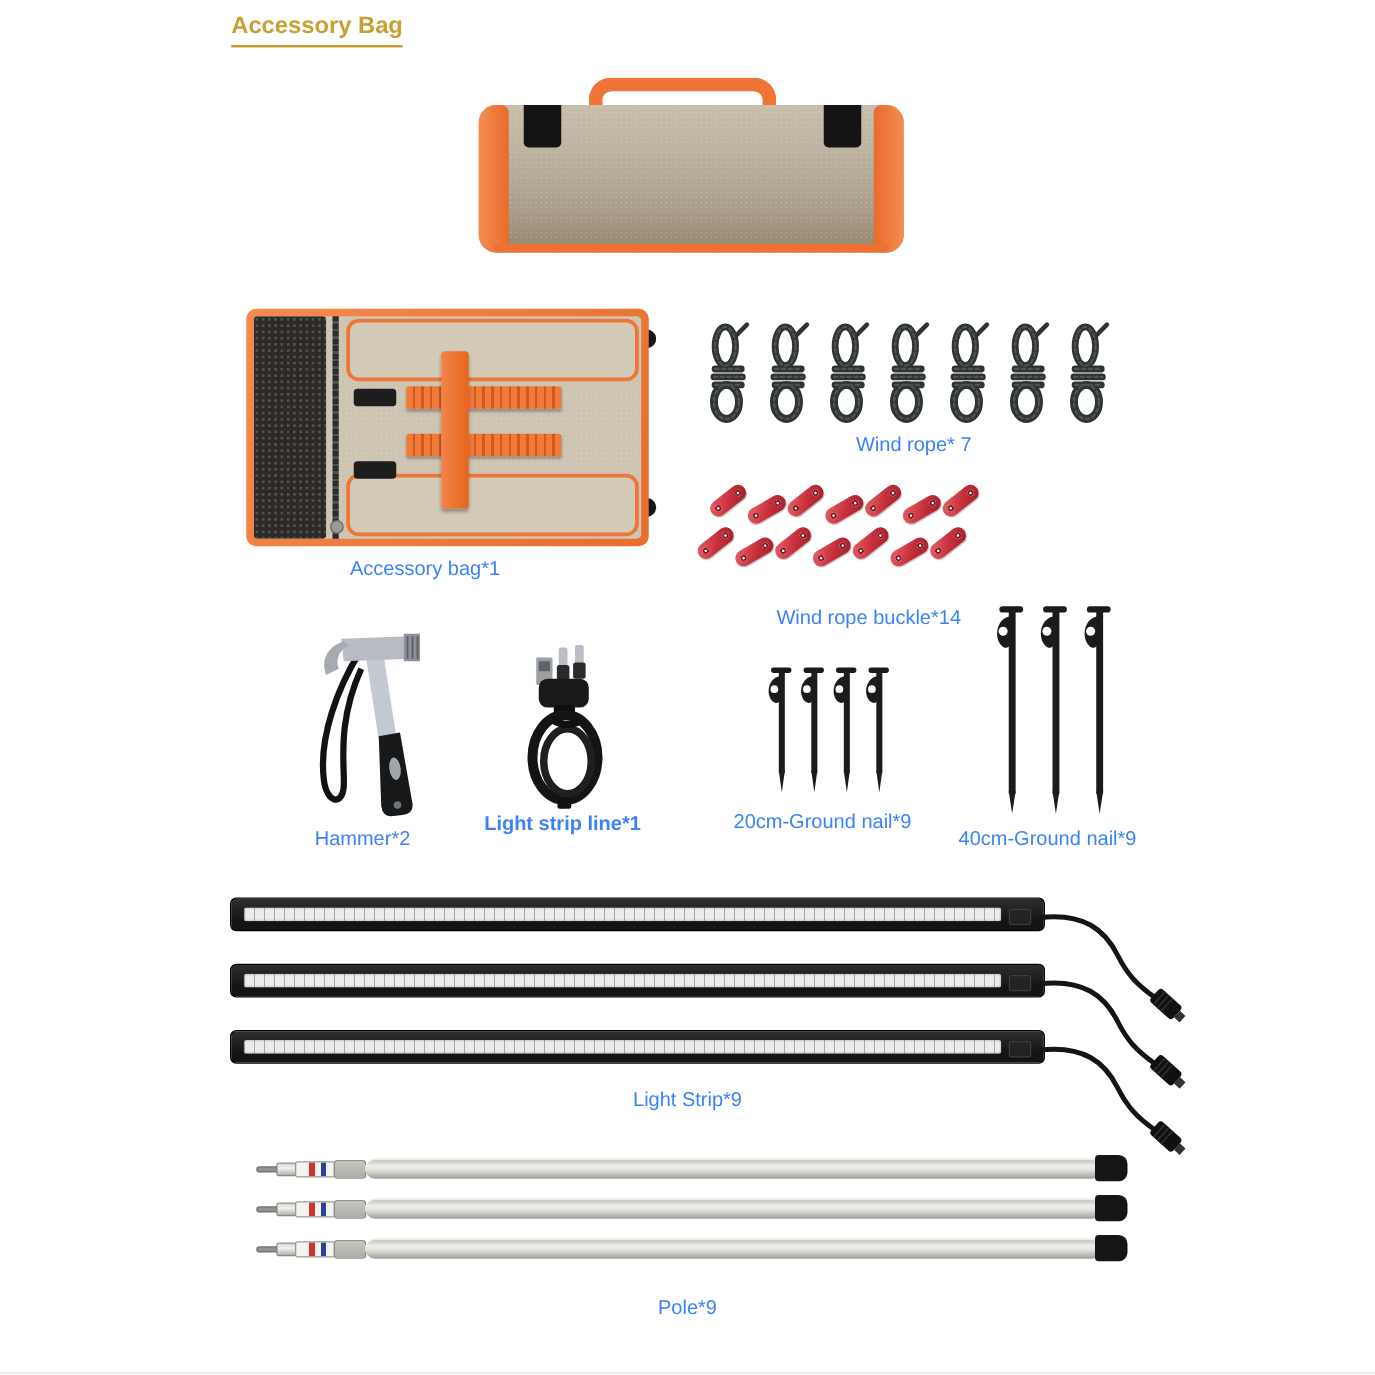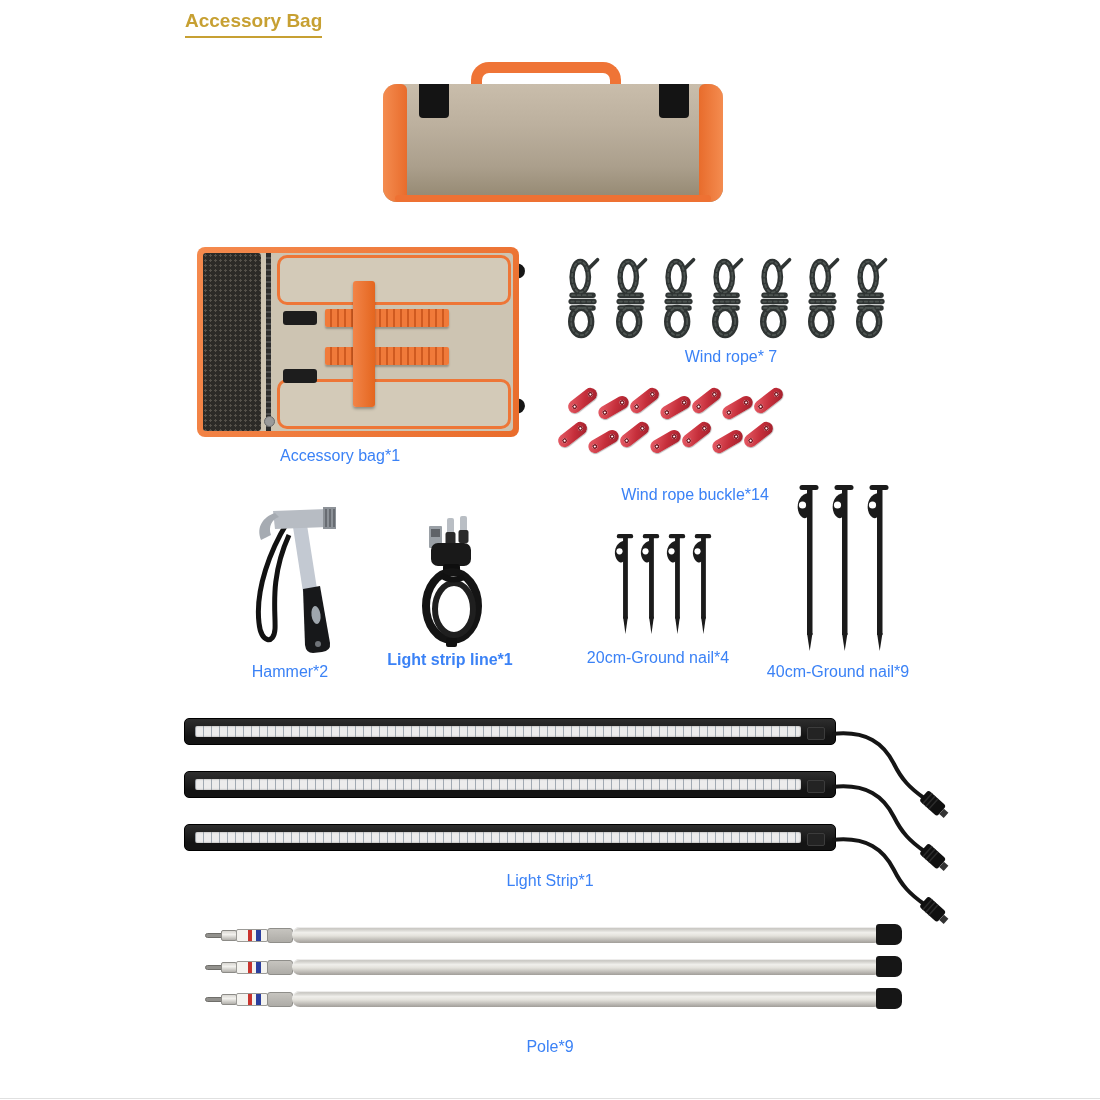--- a/index.html
+++ b/index.html
@@ -333,21 +333,21 @@
       <circle cx="7.8" cy="20" r="3.2" fill="#fff"></circle>
     </svg>
       <svg class="nail20-icon" viewBox="0 0 26 108">
       <rect x="5" y="2" width="17" height="4.5" rx="2" fill="#1b1b1b"></rect>
       <rect x="11.5" y="4" width="5" height="86" fill="#1b1b1b"></rect>
       <path d="M11.5 88 h5 L14 106 Z" fill="#1b1b1b"></path>
       <path d="M12.5 9 C2 11 0 26 7.5 31 C12 33.5 14 28 14 21 Z" fill="#1b1b1b"></path>
       <circle cx="7.8" cy="20" r="3.2" fill="#fff"></circle>
     </svg>
     </div>
-  <div class="item-label" style="left:578px;width:160px;top:648px;">20cm-Ground nail*4</div>
+  <div class="item-label" style="left:578px;width:160px;top:648px;">20cm-Ground nail*9</div>
 
   <div class="nails40">
     <svg class="nail40-icon" viewBox="0 0 30 170">
       <rect x="6" y="2" width="19" height="5" rx="2.5" fill="#1b1b1b"></rect>
       <rect x="13.5" y="4" width="5.5" height="148" fill="#1b1b1b"></rect>
       <path d="M13.5 150 h5.5 L16.2 168 Z" fill="#1b1b1b"></path>
       <path d="M14.5 10 C3 12 1 29 9 34.5 C14 37.5 16 31 16 23 Z" fill="#1b1b1b"></path>
       <circle cx="9" cy="22" r="3.6" fill="#fff"></circle>
     </svg>
   <svg class="nail40-icon" viewBox="0 0 30 170">
@@ -404,21 +404,21 @@
       <svg class="ls-cable" viewBox="0 0 130 92">
         <path d="M0 8 C35 4 52 18 62 38 C70 54 78 62 92 72" fill="none" stroke="#151515" stroke-width="4"></path>
         <g transform="rotate(42 100 78)">
           <rect x="88" y="70" width="24" height="14" rx="3" fill="#101010"></rect>
           <rect x="112" y="73.5" width="6" height="7" fill="#333"></rect>
           <path d="M93 70 v14 M97 70 v14 M101 70 v14" stroke="#2c2c2c" stroke-width="1.5"></path>
         </g>
       </svg>
     </div>
     </div>
-  <div class="item-label" style="left:430px;width:240px;top:871px;">Light Strip*1</div>
+  <div class="item-label" style="left:430px;width:240px;top:871px;">Light Strip*9</div>
 
   <div class="poles">
     <div class="pole">
       <div class="pole-pin"></div>
       <div class="pole-ferrule"></div>
       <div class="pole-labelband"></div>
       <div class="pole-collar"></div>
       <div class="pole-shaft"></div>
       <div class="pole-cap"></div>
     </div>

